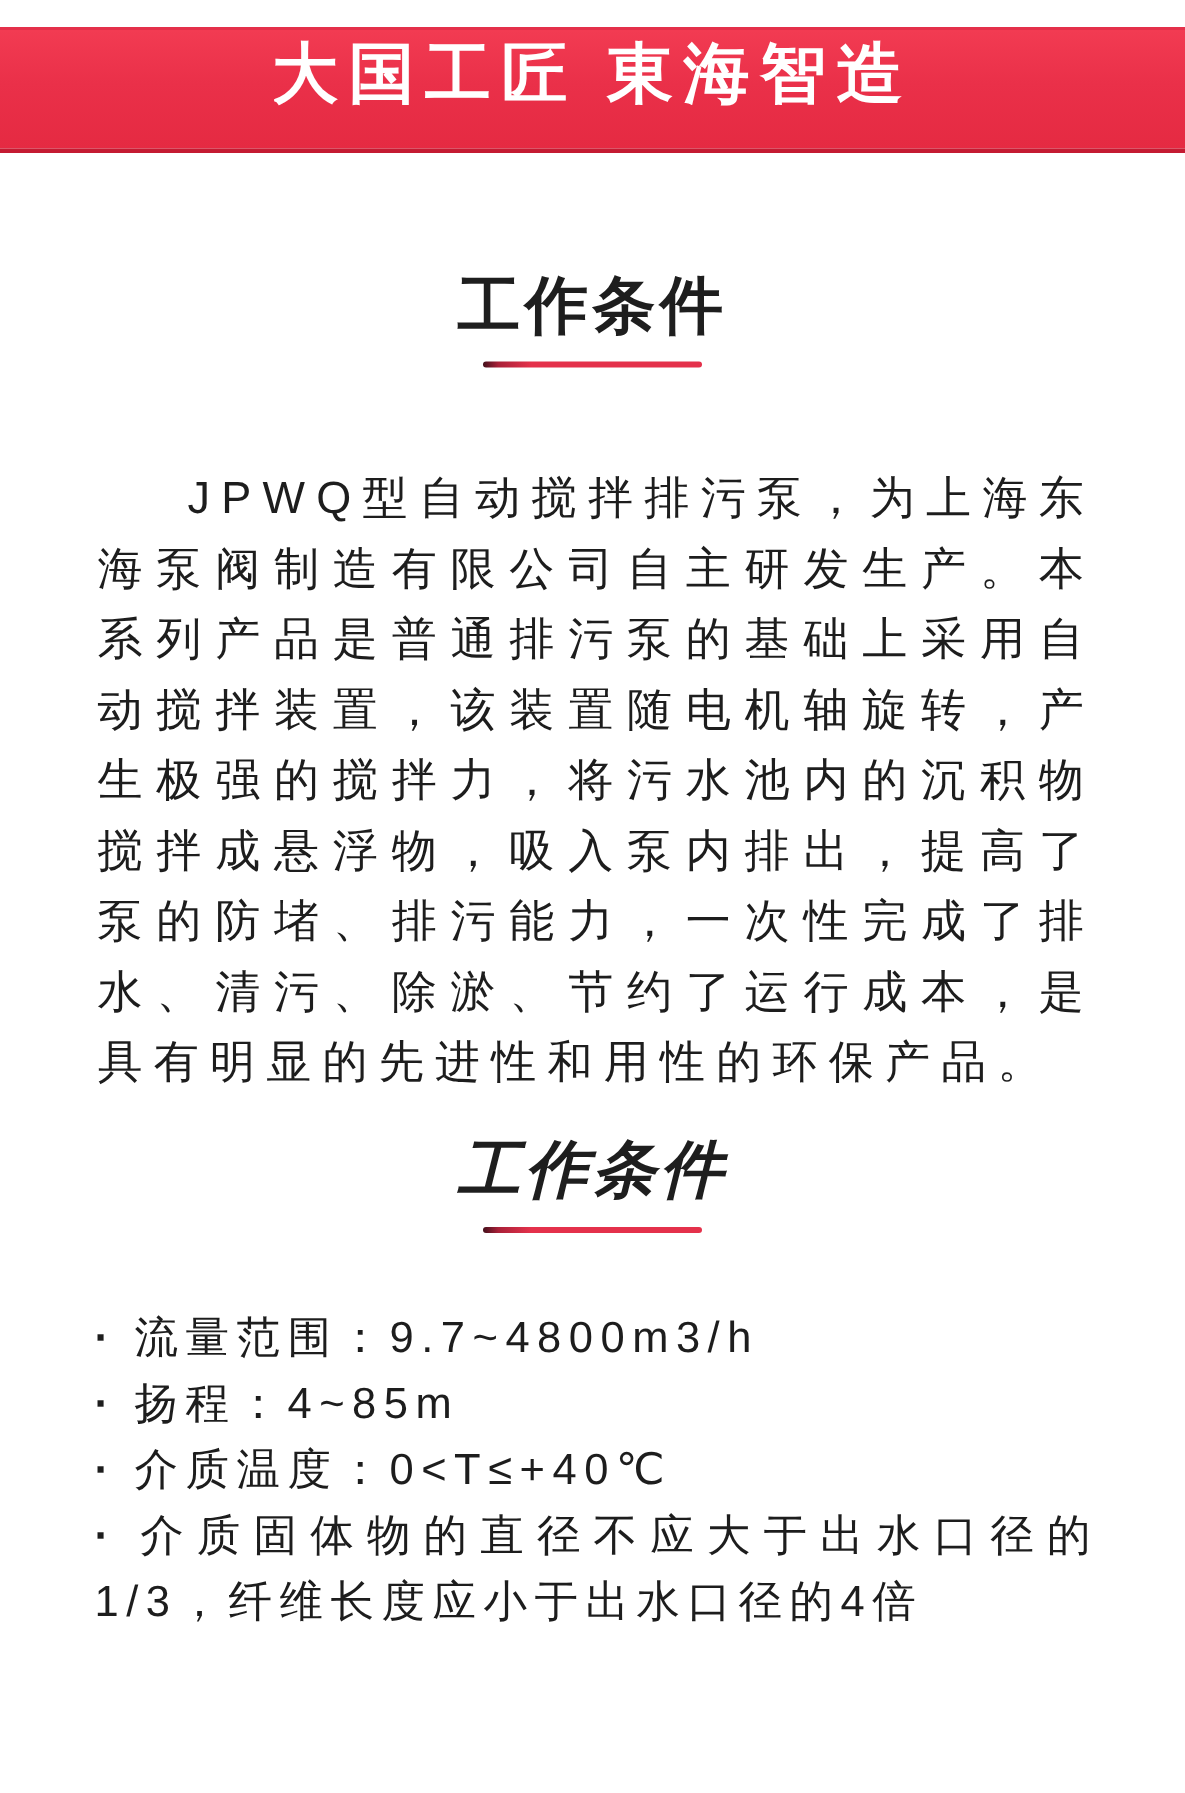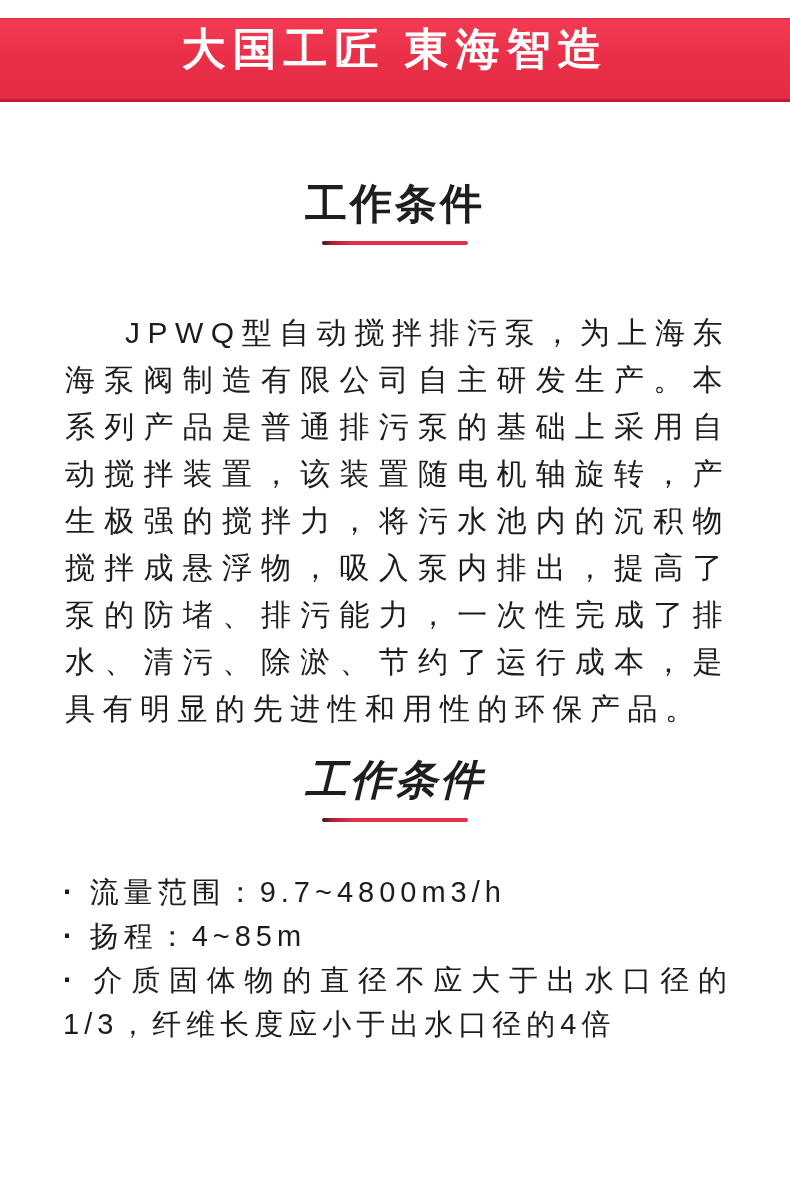--- a/index.html
+++ b/index.html
@@ -102,17 +102,20 @@
   <div class="title-underline"></div>
 
   <div class="cond-list">
     <div class="cond-item">
       <span class="bullet">·</span><span>流量范围：9.7~4800m3/h</span>
     </div>
     <div class="cond-item">
       <span class="bullet">·</span><span>扬程：4~85m</span>
     </div>
     <div class="cond-item">
+      <span class="bullet">·</span><span>介质温度：0&lt;T≤+40℃</span>
+    </div>
+    <div class="cond-item">
       <span class="bullet">·</span><span>介质固体物的直径不应大于出水口径的1/3，纤维长度应小于出水口径的4倍</span>
     </div>
   </div>
 
 </div>
 
 </body></html>

